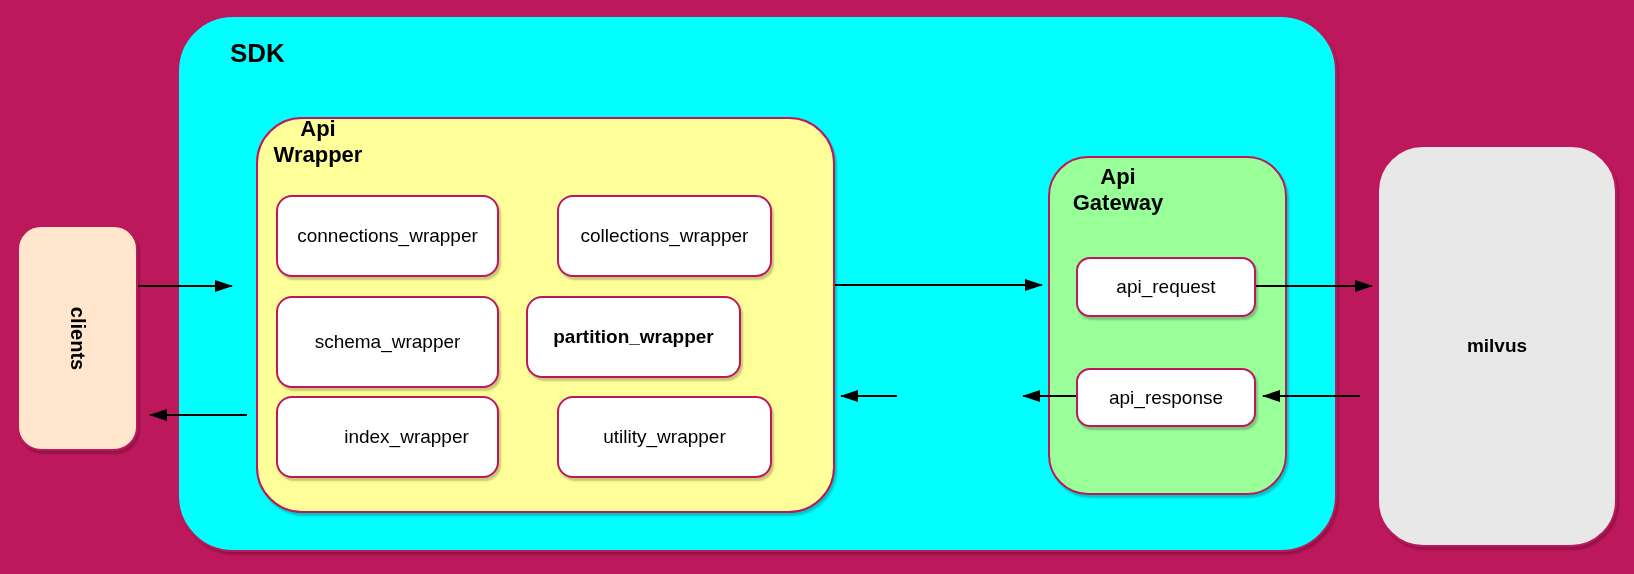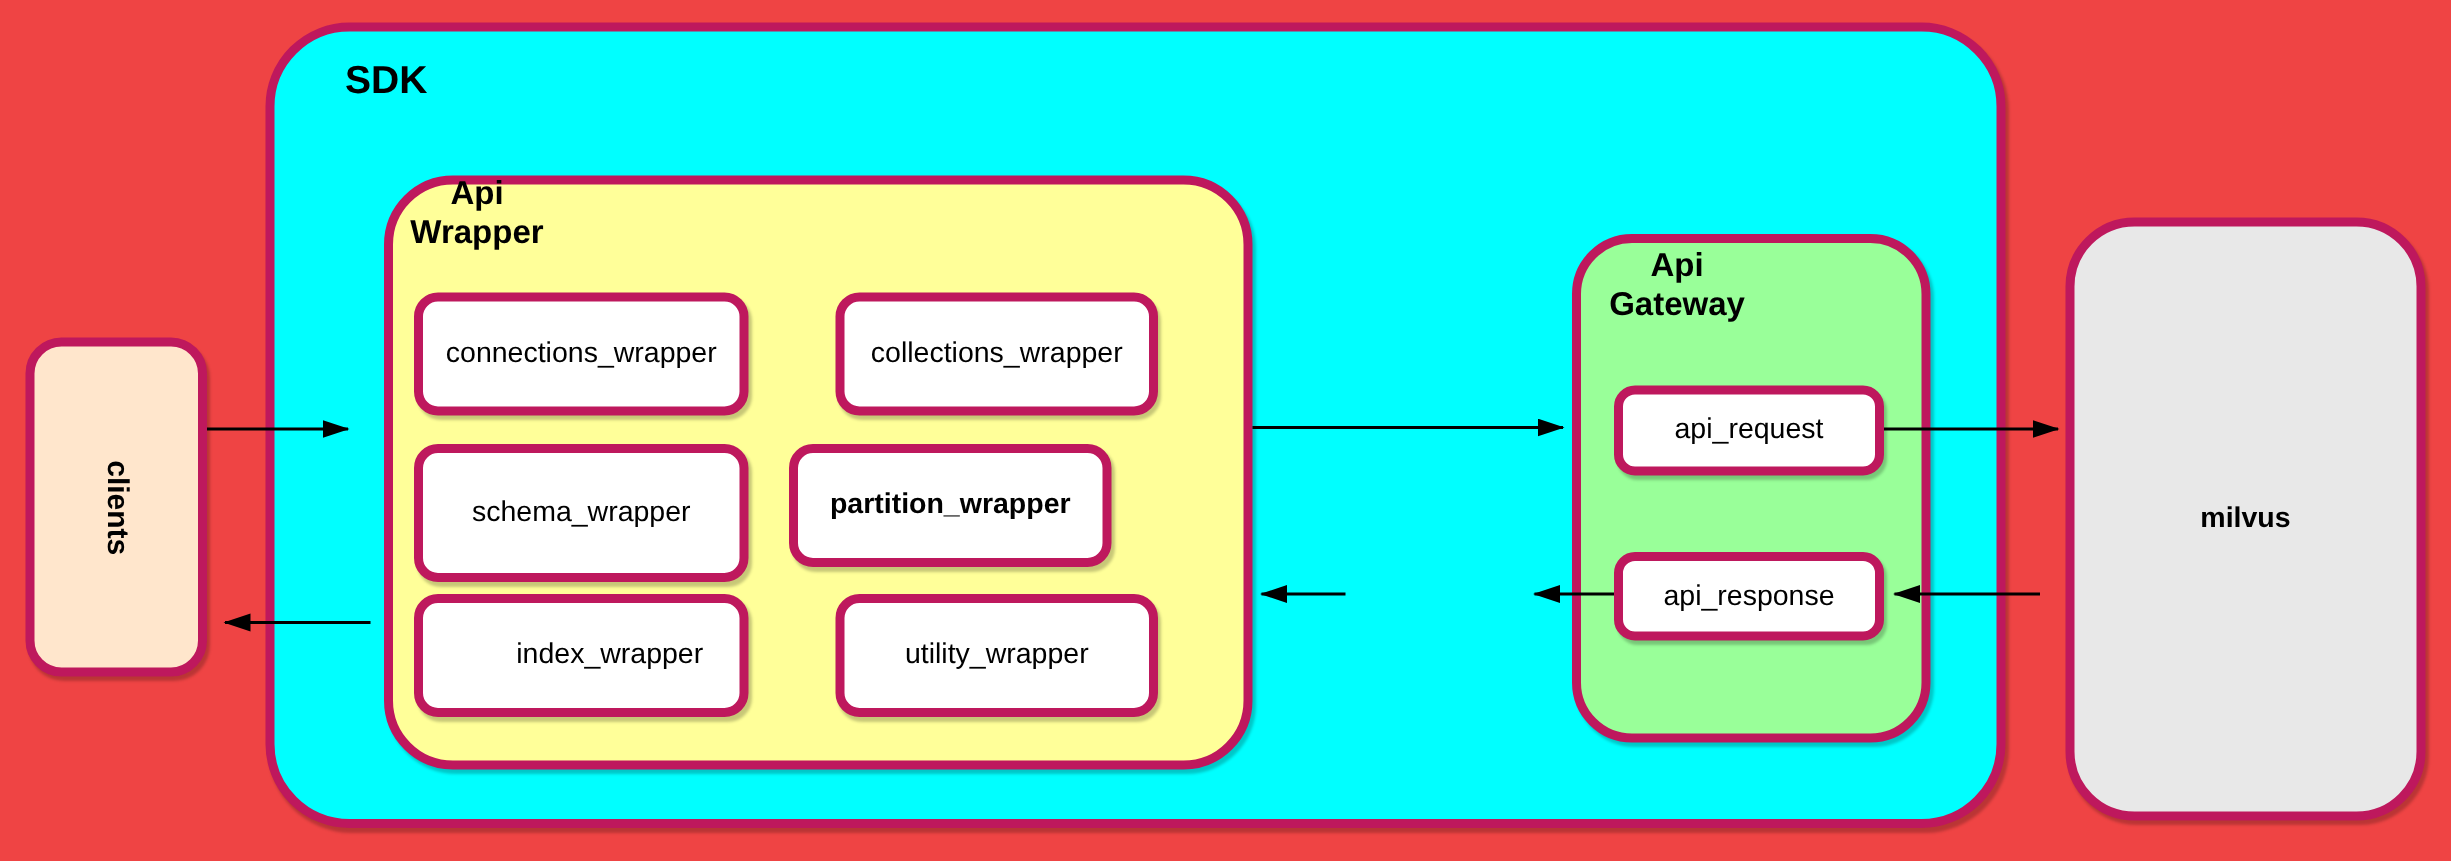--- a/index.html
+++ b/index.html
@@ -5,26 +5,26 @@
   html, body {
     margin: 0;
     padding: 0;
     background: #ffffff;
     font-family: "Liberation Sans", sans-serif;
   }
   #canvas {
     position: relative;
     width: 1634px;
     height: 574px;
-    background: #ef4444;
+    background: #be185d;
     overflow: hidden;
   }
   .shape {
     position: absolute;
-    border: 6px solid #be185d;
+    border: 2px solid #be185d;
     box-sizing: border-box;
     box-shadow: 2px 3px 2px rgba(0,0,0,0.22);
   }
   
   #sdk {
     left: 177px; top: 15px; width: 1160px; height: 537px;
     border-radius: 56px;
     background: #00FFFF;
   }
   #sdk-label {

